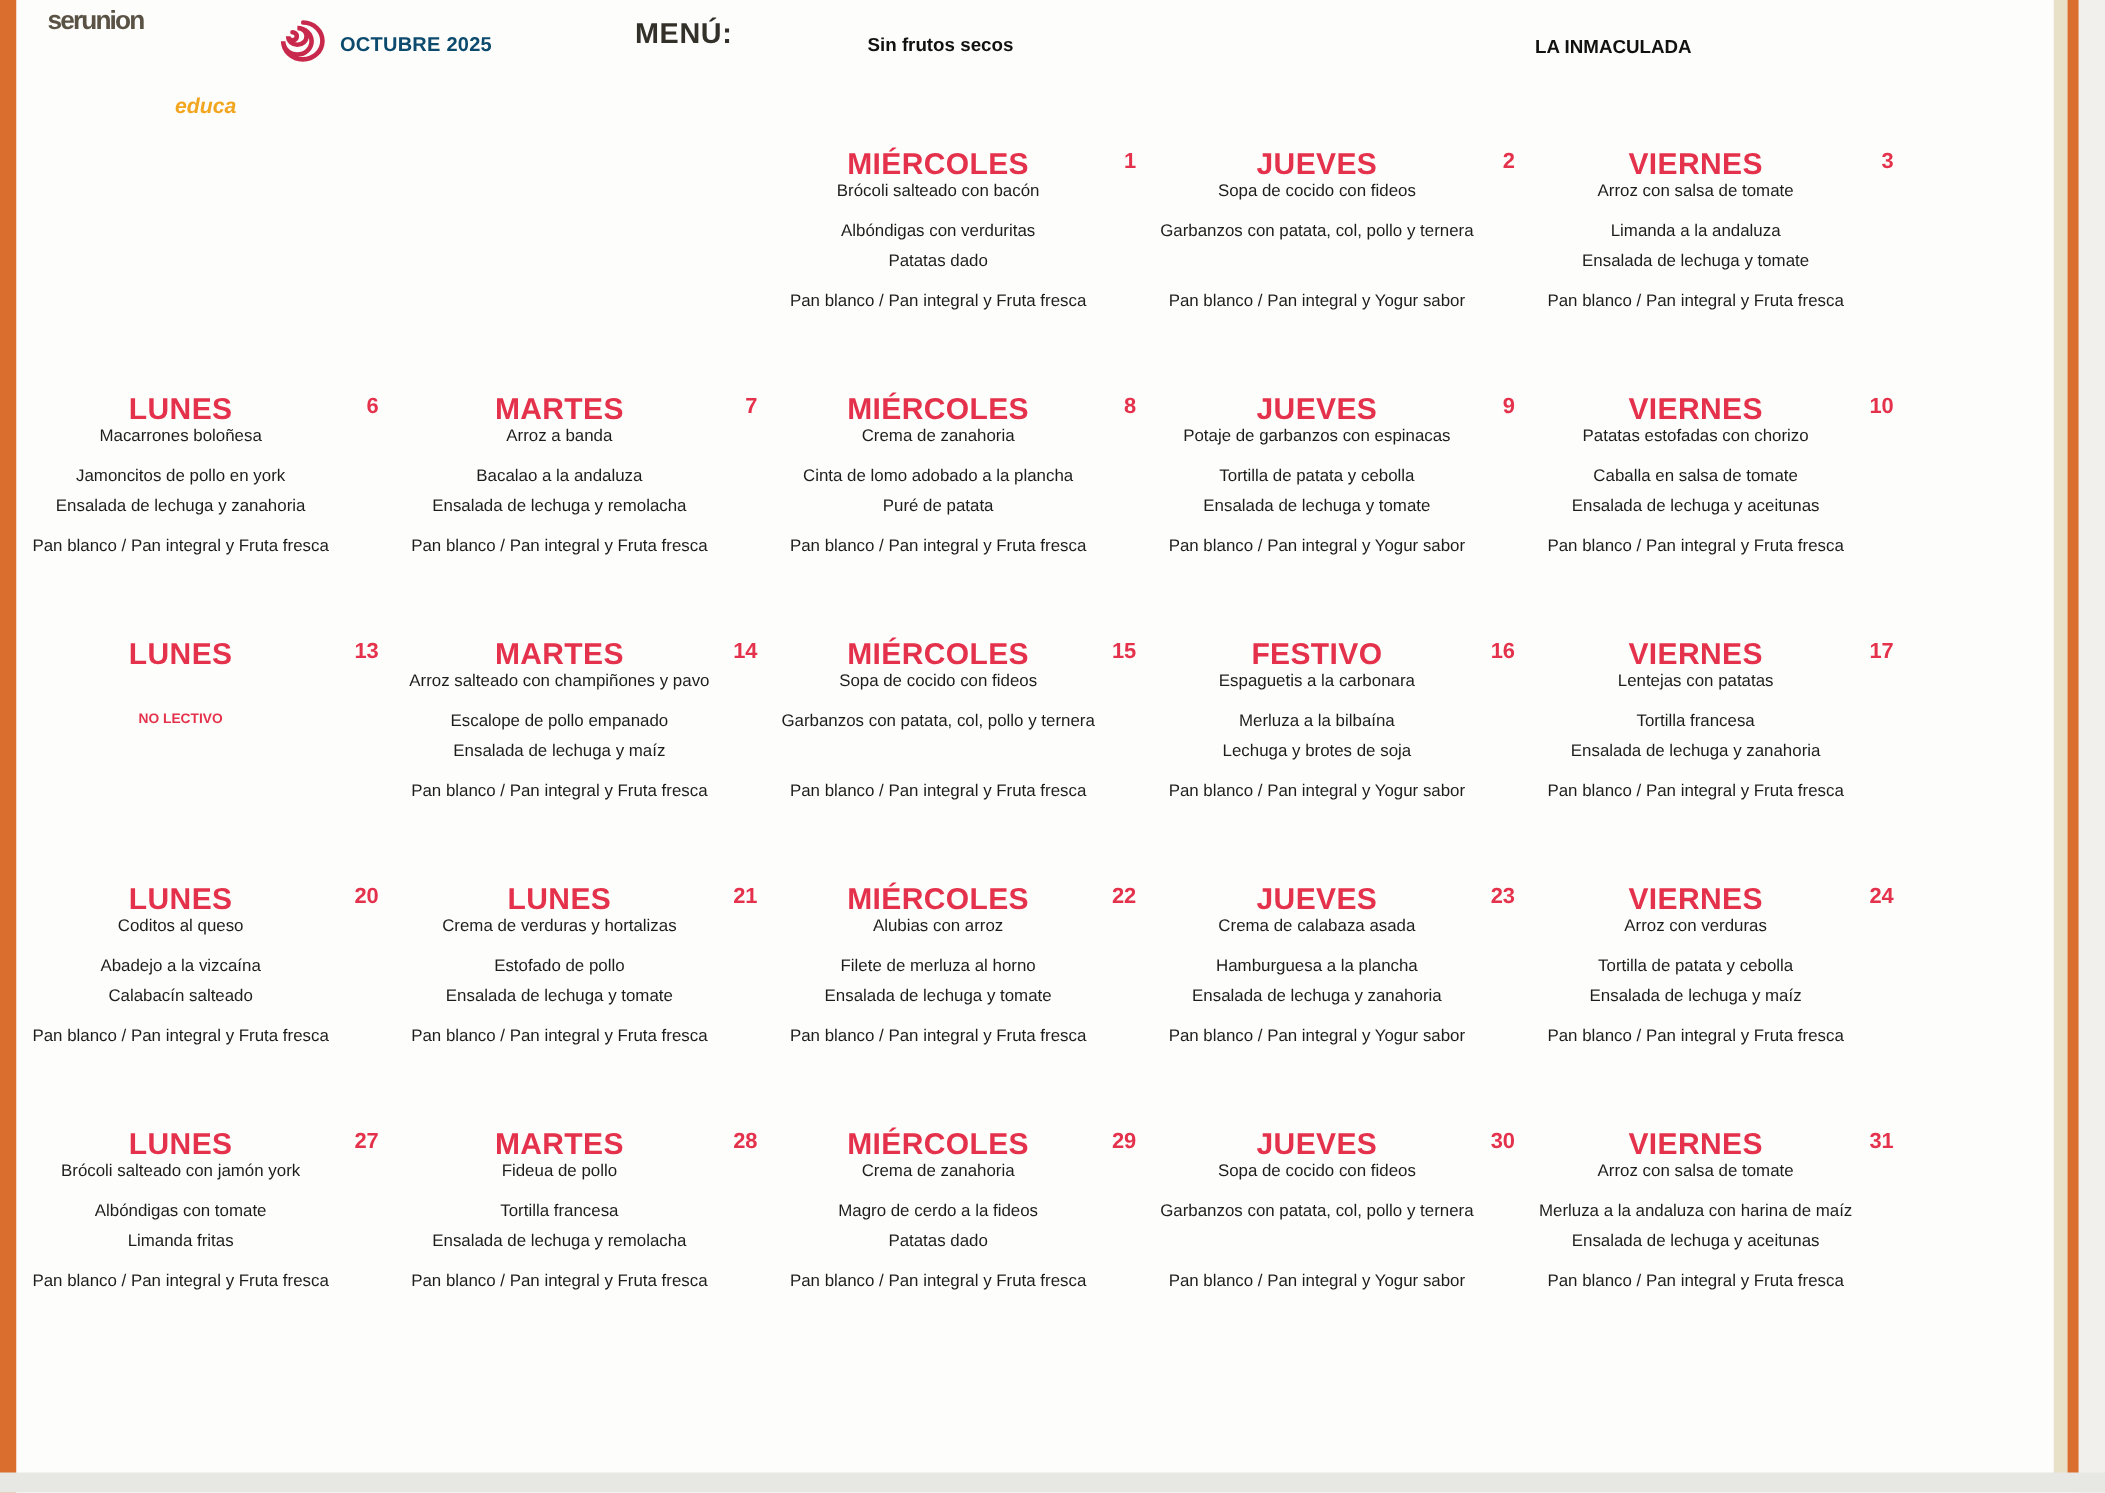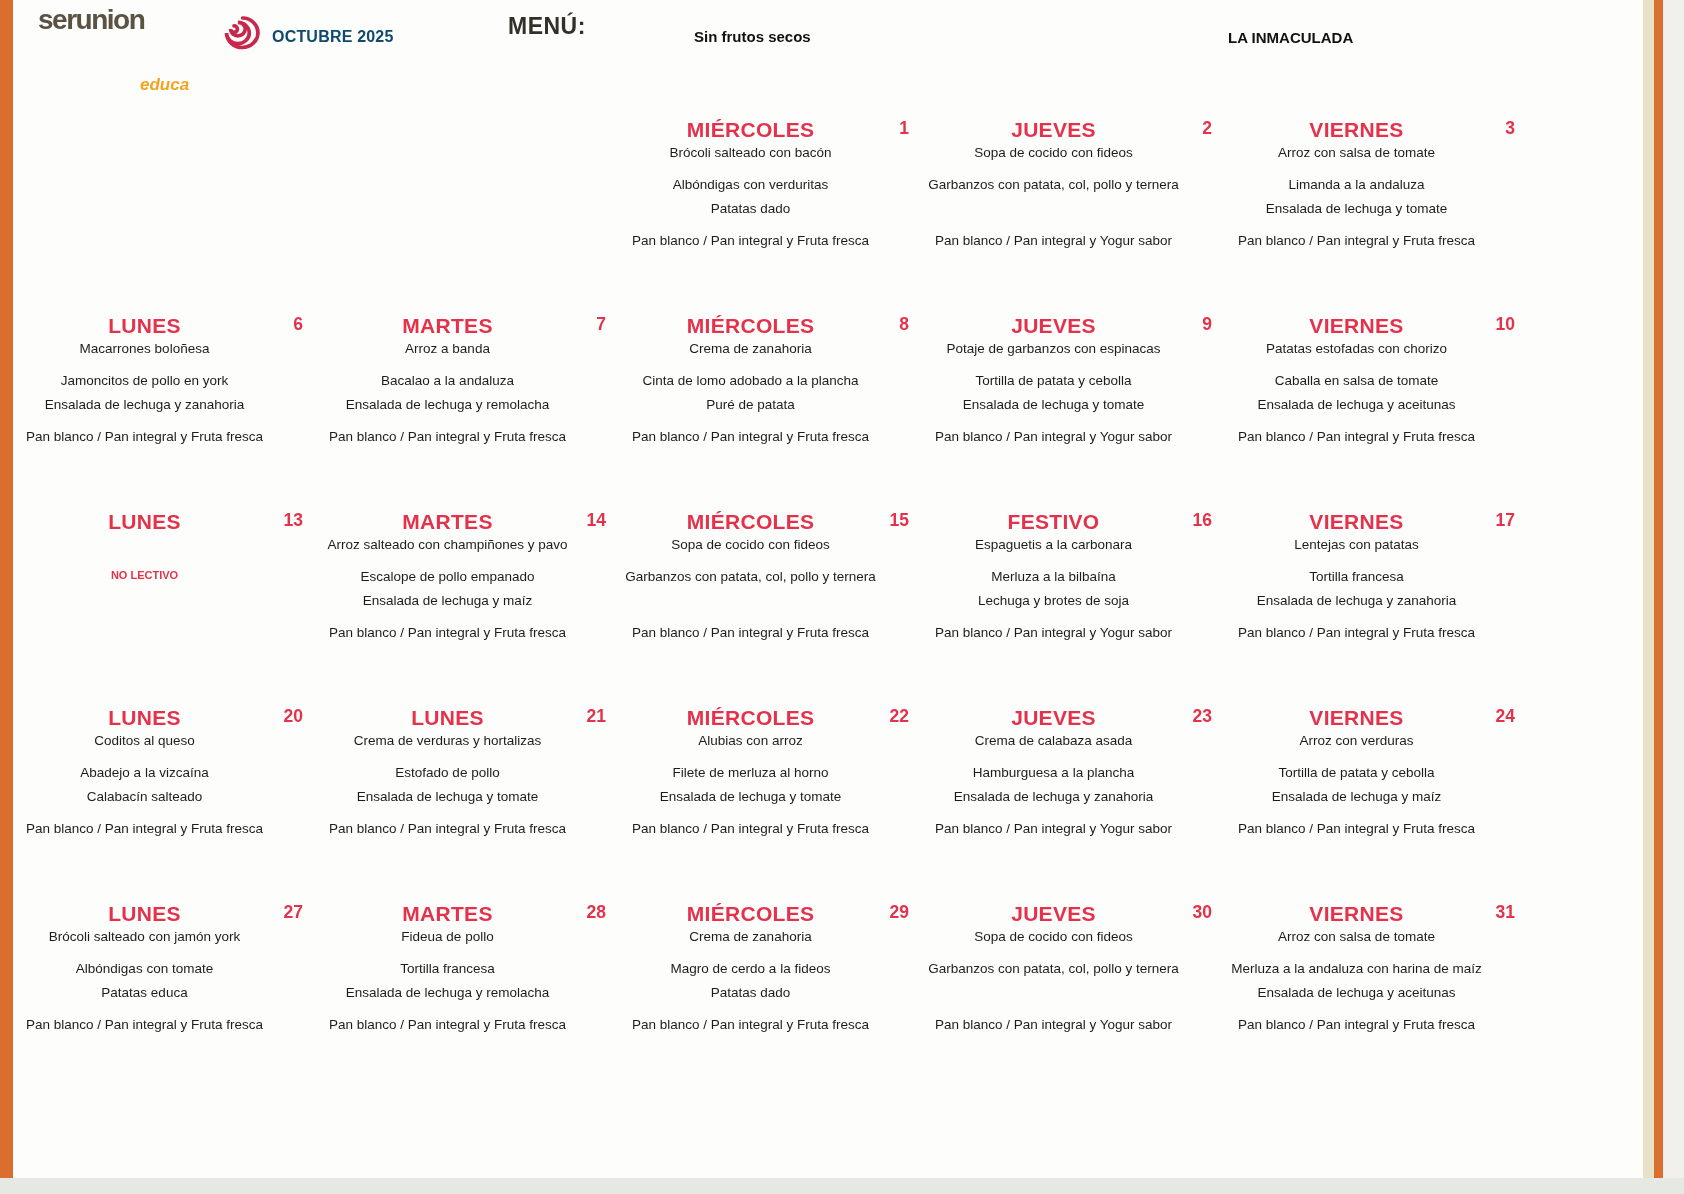--- a/index.html
+++ b/index.html
@@ -12,36 +12,36 @@
   
   .edge-left{position:absolute;left:0;top:0;width:13px;height:1194px;background:#d96e2e;}
   .edge-right-cream{position:absolute;left:1643px;top:0;width:11px;height:1185px;background:#e9e0c8;}
   .edge-right-orange{position:absolute;left:1654px;top:0;width:9px;height:1185px;background:#d96e2e;}
   .edge-right-outer{position:absolute;left:1663px;top:0;width:21px;height:1194px;background:#f1f0ec;}
   .edge-bottom{position:absolute;left:0;top:1178px;width:1684px;height:16px;background:#e7e7e4;}
 
   
   .hdr{position:absolute;left:0;top:0;width:1684px;height:112px;}
   .logo{position:absolute;left:38px;top:6px;width:210px;height:60px;}
-  .logo-main{font-size:28px;font-weight:bold;letter-spacing:-1.5px;color:#5a5244;line-height:1;}
+  .logo-main{font-size:21px;font-weight:bold;letter-spacing:-1.5px;color:#5a5244;line-height:1;}
   .logo-sub{position:absolute;left:102px;top:33px;font-size:17px;font-weight:bold;font-style:italic;color:#f2a51f;letter-spacing:0;margin-top:36px;}
   .logo-rose{position:absolute;left:170px;top:-4px;}
   .month-title{position:absolute;left:272px;top:28px;font-size:16px;font-weight:bold;color:#0c4a6e;letter-spacing:.2px;}
   .menu-label{position:absolute;left:508px;top:13px;font-size:23px;font-weight:bold;color:#33302a;letter-spacing:.5px;}
   .diet-label{position:absolute;left:694px;top:28px;font-size:15px;font-weight:bold;color:#111;}
   .school-label{position:absolute;left:1228px;top:29px;font-size:15px;font-weight:bold;color:#111;}
 
   
   .grid{position:absolute;left:18px;top:118px;width:1515px;}
   .week-row{position:relative;width:1515px;height:196px;}
   .day-cell{position:absolute;top:0;width:303px;height:196px;}
   .day-head{position:absolute;top:0;left:0;right:0;height:22px;}
   .day-name{
     position:absolute;left:calc(50% - 25px);transform:translateX(-50%);
-    font-size:21px;font-weight:bold;color:#e5324c;letter-spacing:.3px;white-space:nowrap;
+    font-size:24px;font-weight:bold;color:#e5324c;letter-spacing:.3px;white-space:nowrap;
   }
   .day-number{position:absolute;right:18px;top:0;font-size:17.5px;font-weight:bold;color:#e5324c;}
   .day-line{
     position:absolute;left:calc(50% - 25px);transform:translateX(-50%);
     font-size:13.5px;color:#1d1d1d;white-space:nowrap;line-height:1.2;
   }
   .l-first{top:27px;}
   .l-second{top:59px;}
   .l-side{top:83px;}
   .l-bread{top:115px;}
@@ -261,21 +261,21 @@
       </div>
     </div>
     <div class="week-row">
       <div class="day-cell" style="left: 0px;">
         <div class="day-head">
           <span class="day-name">LUNES</span>
           <span class="day-number">27</span>
         </div>
         <div class="day-line l-first">Brócoli salteado con jamón york</div>
         <div class="day-line l-second">Albóndigas con tomate</div>
-        <div class="day-line l-side">Patatas educa</div>
+        <div class="day-line l-side">Limanda fritas</div>
         <div class="day-line l-bread">Pan blanco / Pan integral y Fruta fresca</div>
       </div>
       <div class="day-cell" style="left: 303px;">
         <div class="day-head">
           <span class="day-name">MARTES</span>
           <span class="day-number">28</span>
         </div>
         <div class="day-line l-first">Fideua de pollo</div>
         <div class="day-line l-second">Tortilla francesa</div>
         <div class="day-line l-side">Ensalada de lechuga y remolacha</div>

